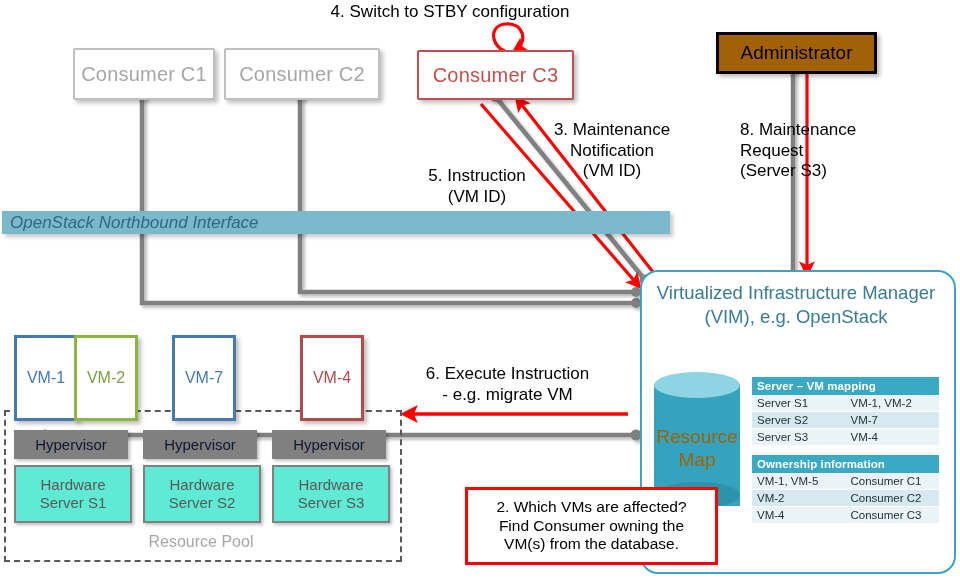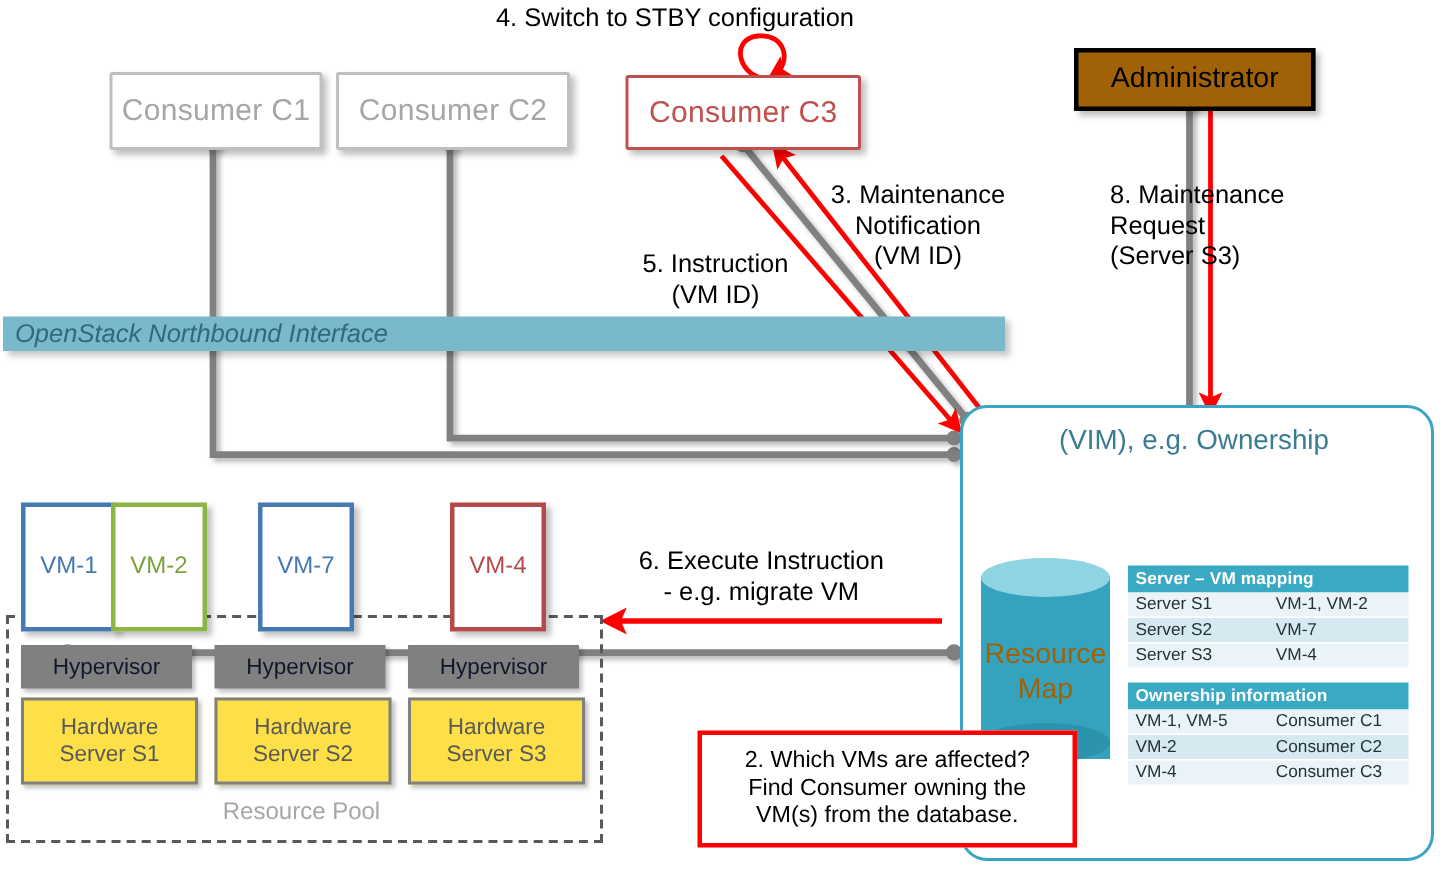--- a/index.html
+++ b/index.html
@@ -60,21 +60,21 @@
     box-shadow:3px 3px 4px rgba(0,0,0,.25);
     display:flex;align-items:center;justify-content:center;
     font-size:16px;color:#4579b0;
   }
   .vm.green{border-color:#8cb543;color:#7ba03c;}
   .vm.red{border-color:#b34b4b;color:#b34b4b;}
 
   
   .hyp{background:#808080;color:#0f172a;font-size:15px;
        box-shadow:2px 2px 3px rgba(0,0,0,.25);}
-  .hw{background:#fde047;border:2.5px solid #808080;color:#595959;font-size:15px;
+  .hw{background:#5eead4;border:2.5px solid #808080;color:#595959;font-size:15px;
       line-height:1.18;box-shadow:2px 2px 3px rgba(0,0,0,.25);}
   .pool{border:2px dashed #595959;}
   .poollbl{font-size:16px;color:#a6a6a6;}
 
   
   .callout{
     background:#fff;border:3px solid #f00;
     font-size:15.5px;color:#111;line-height:1.2;text-align:center;
     display:flex;align-items:center;justify-content:center;
   }
@@ -176,21 +176,22 @@
   <span>Administrator</span>
 </div>
 
 <div class="abs nbbar" style="left:2px;top:211px;width:668px;height:23px;">
   <span>OpenStack Northbound Interface</span>
 </div>
 
 <div class="abs vim" style="left:640px;top:270px;width:312px;height:300px;"></div>
 
 <div class="abs vimtitle" style="left:645px;top:281px;width:302px;">
-  <div>(VIM), e.g. Ownership</div>
+  <div>Virtualized Infrastructure  Manager</div>
+  <div>(VIM), e.g. OpenStack</div>
 </div>
 
 <div class="abs" style="left:654px;top:372px;width:86px;height:146px;">
   <div class="abs cyl-body" style="left:0;top:12px;width:86px;height:122px;"></div>
   <div class="abs cyl-bot" style="left:0;top:110px;width:86px;height:26px;"></div>
   <div class="abs cyl-top" style="left:0;top:0;width:86px;height:26px;"></div>
   <div class="abs cyl-label" style="left:-6px;top:54px;width:98px;">
     <div>Resource</div>
     <div>Map</div>
   </div>

